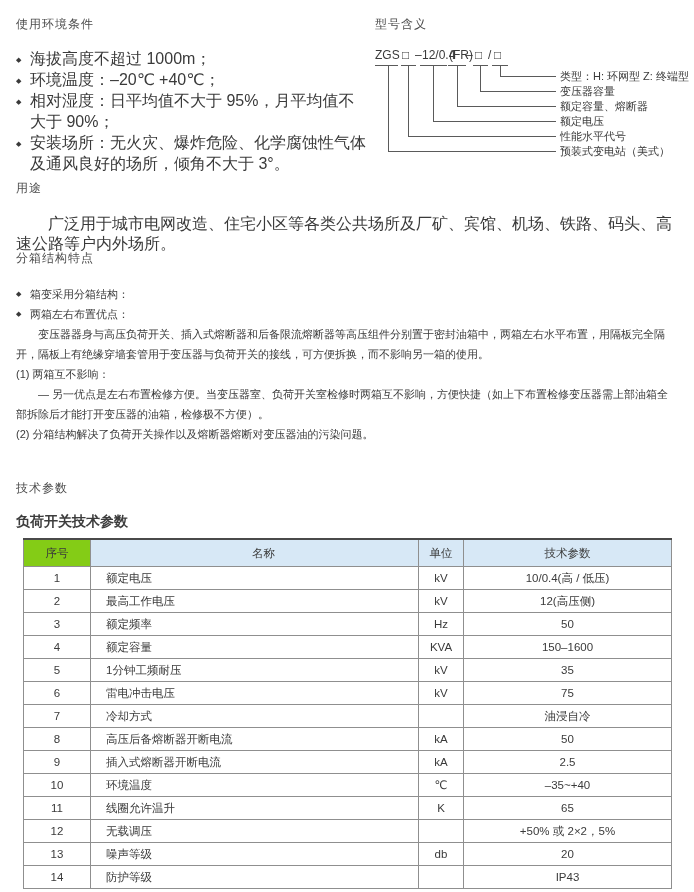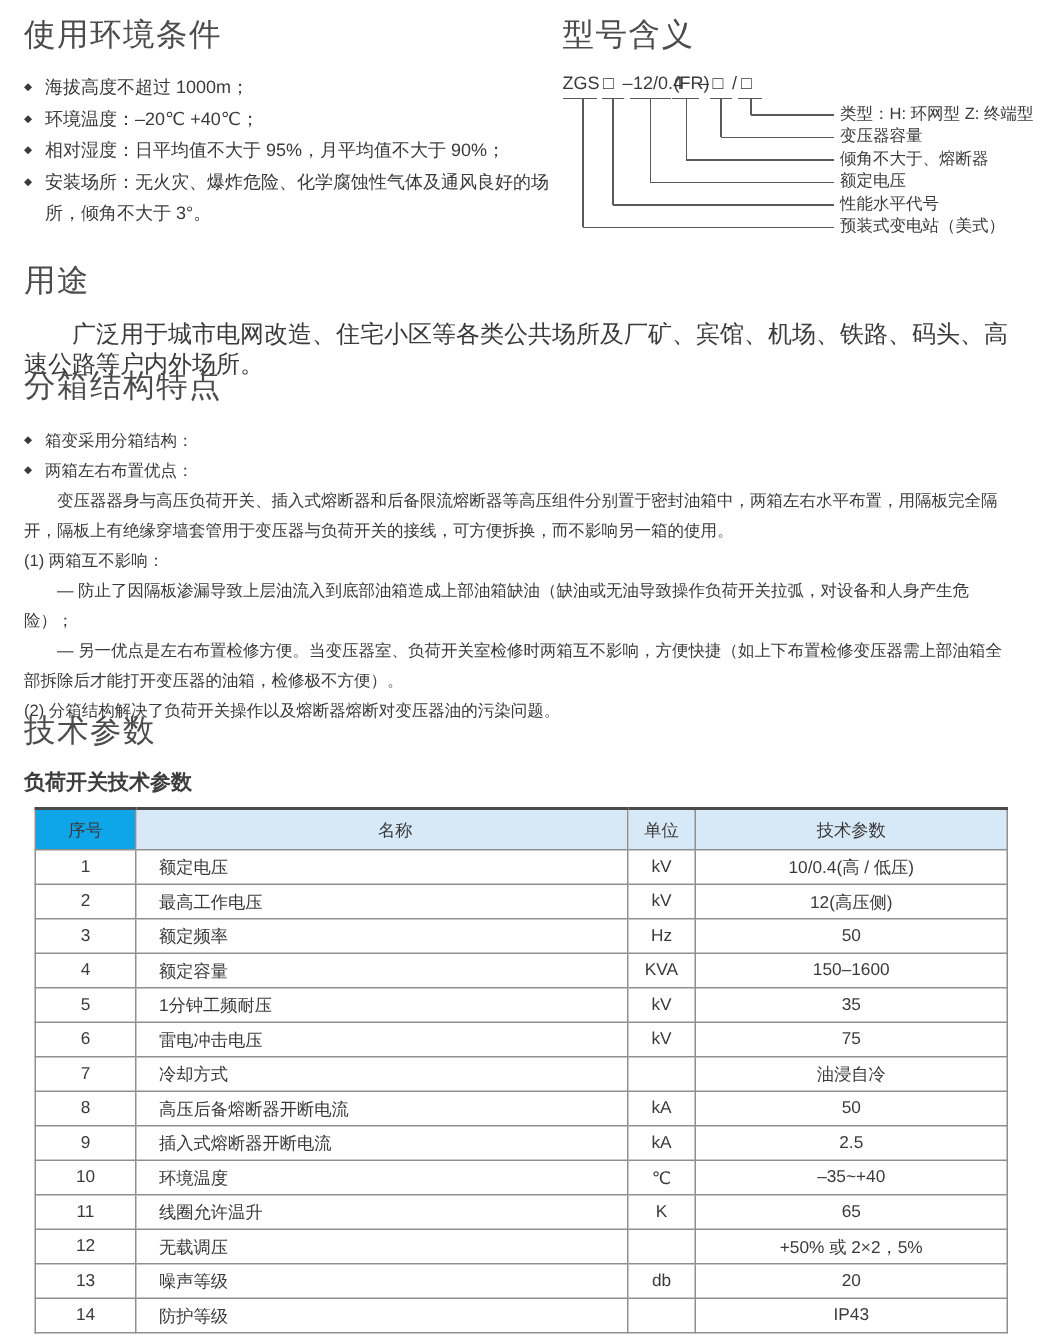--- a/index.html
+++ b/index.html
@@ -2,25 +2,25 @@
 <html><head>
 <meta charset="utf-8">
 <style>
   html,body{margin:0;padding:0;background:#ffffff;}
   .page{
     position:relative;width:694px;height:892px;background:#fff;overflow:hidden;
     font-family:"Liberation Sans","DejaVu Sans",sans-serif;color:#3a3a3a;
   }
   section{position:absolute;}
   h2.sec-title{
-    margin:0;font-size:21px;line-height:24px;font-weight:500;color:#4c4c4c;letter-spacing:1px;
+    margin:0;font-size:12px;line-height:24px;font-weight:500;color:#4c4c4c;letter-spacing:1px;
   }
   
   .sec-env{left:16px;top:12px;width:352px;}
-  .env-list{margin:12px 0 0 0;padding:0;list-style:none;font-size:12px;line-height:21px;}
+  .env-list{margin:12px 0 0 0;padding:0;list-style:none;font-size:16px;line-height:21px;}
   .env-list li{position:relative;padding-left:14px;}
   .dm{position:absolute;left:0;top:0;}
   .dm::before{content:"◆";font-size:7px;color:#3a3a3a;position:relative;top:-2px;}
   
   .sec-model{left:375px;top:12px;width:319px;}
   .diagram{position:relative;margin-top:12px;height:122px;font-size:12px;}
   .diagram svg{position:absolute;left:0;top:0;}
   .tok{position:absolute;top:0;white-space:nowrap;line-height:14px;color:#3a3a3a;}
   .dlabel{position:absolute;left:185px;white-space:nowrap;font-size:11px;line-height:14px;color:#3a3a3a;}
   
@@ -96,59 +96,58 @@
           <span class="tok" style="left: 47px;">12/0.4</span>
           <span class="tok" style="left: 74px;">(FR)</span>
           <span class="tok" style="left: 91px;">–</span>
           <span class="tok" style="left: 100px;">□</span>
           <span class="tok" style="left: 113px;">/</span>
           <span class="tok" style="left: 119px;">□</span>
         </div>
       <div id="model-labels">
           <span class="dlabel" style="top: 21px;">类型：H: 环网型 Z: 终端型</span>
           <span class="dlabel" style="top: 36px;">变压器容量</span>
-          <span class="dlabel" style="top: 51px;">倾角不大于、熔断器</span>
+          <span class="dlabel" style="top: 51px;">额定容量、熔断器</span>
           <span class="dlabel" style="top: 66px;">额定电压</span>
           <span class="dlabel" style="top: 81px;">性能水平代号</span>
           <span class="dlabel" style="top: 96px;">预装式变电站（美式）</span>
         </div>
     </div>
   </section>
 
   <section class="sec-usage">
     <h2 class="sec-title">用途</h2>
     <p>广泛用于城市电网改造、住宅小区等各类公共场所及厂矿、宾馆、机场、铁路、码头、高速公路等户内外场所。</p>
   </section>
 
   <section class="sec-structure">
     <h2 class="sec-title">分箱结构特点</h2>
     <div class="struct-lines" id="struct-lines">
         <div class="sline bullet"><span class="dm"></span><span>箱变采用分箱结构：</span></div>
         <div class="sline bullet"><span class="dm"></span><span>两箱左右布置优点：</span></div>
         <div class="sline indent">变压器器身与高压负荷开关、插入式熔断器和后备限流熔断器等高压组件分别置于密封油箱中，两箱左右水平布置，用隔板完全隔开，隔板上有绝缘穿墙套管用于变压器与负荷开关的接线，可方便拆换，而不影响另一箱的使用。</div>
         <div class="sline plain">(1) 两箱互不影响：</div>
-        <div class="sline indent">— 防止了因隔板渗漏导致上层油流入到底部油箱造成上部油箱缺油（缺油或无油导致操作负荷开关拉弧，对设备和人身产生危险）；</div>
         <div class="sline indent">— 另一优点是左右布置检修方便。当变压器室、负荷开关室检修时两箱互不影响，方便快捷（如上下布置检修变压器需上部油箱全部拆除后才能打开变压器的油箱，检修极不方便）。</div>
         <div class="sline plain">(2) 分箱结构解决了负荷开关操作以及熔断器熔断对变压器油的污染问题。</div>
       </div>
   </section>
 
   <section class="sec-tech">
     <h2 class="sec-title">技术参数</h2>
     <p class="sub-title">负荷开关技术参数</p>
     <table class="params">
       <colgroup>
         <col class="col-no">
           <col class="col-name">
           <col class="col-unit">
           <col class="col-val">
       </colgroup>
       <thead>
         <tr>
-          <th style="background: #0ea5e9;">序号</th>
+          <th style="background: #84cc16;">序号</th>
           <th style="background: rgb(215, 232, 246); padding-left: 20px;">名称</th>
           <th style="background: rgb(215, 232, 246);">单位</th>
           <th style="background: rgb(215, 232, 246);">技术参数</th>
         </tr>
       </thead>
       <tbody id="params-body">
           <tr>
             <td class="c-no">1</td>
             <td class="c-name">额定电压</td>
             <td class="c-unit">kV</td>

